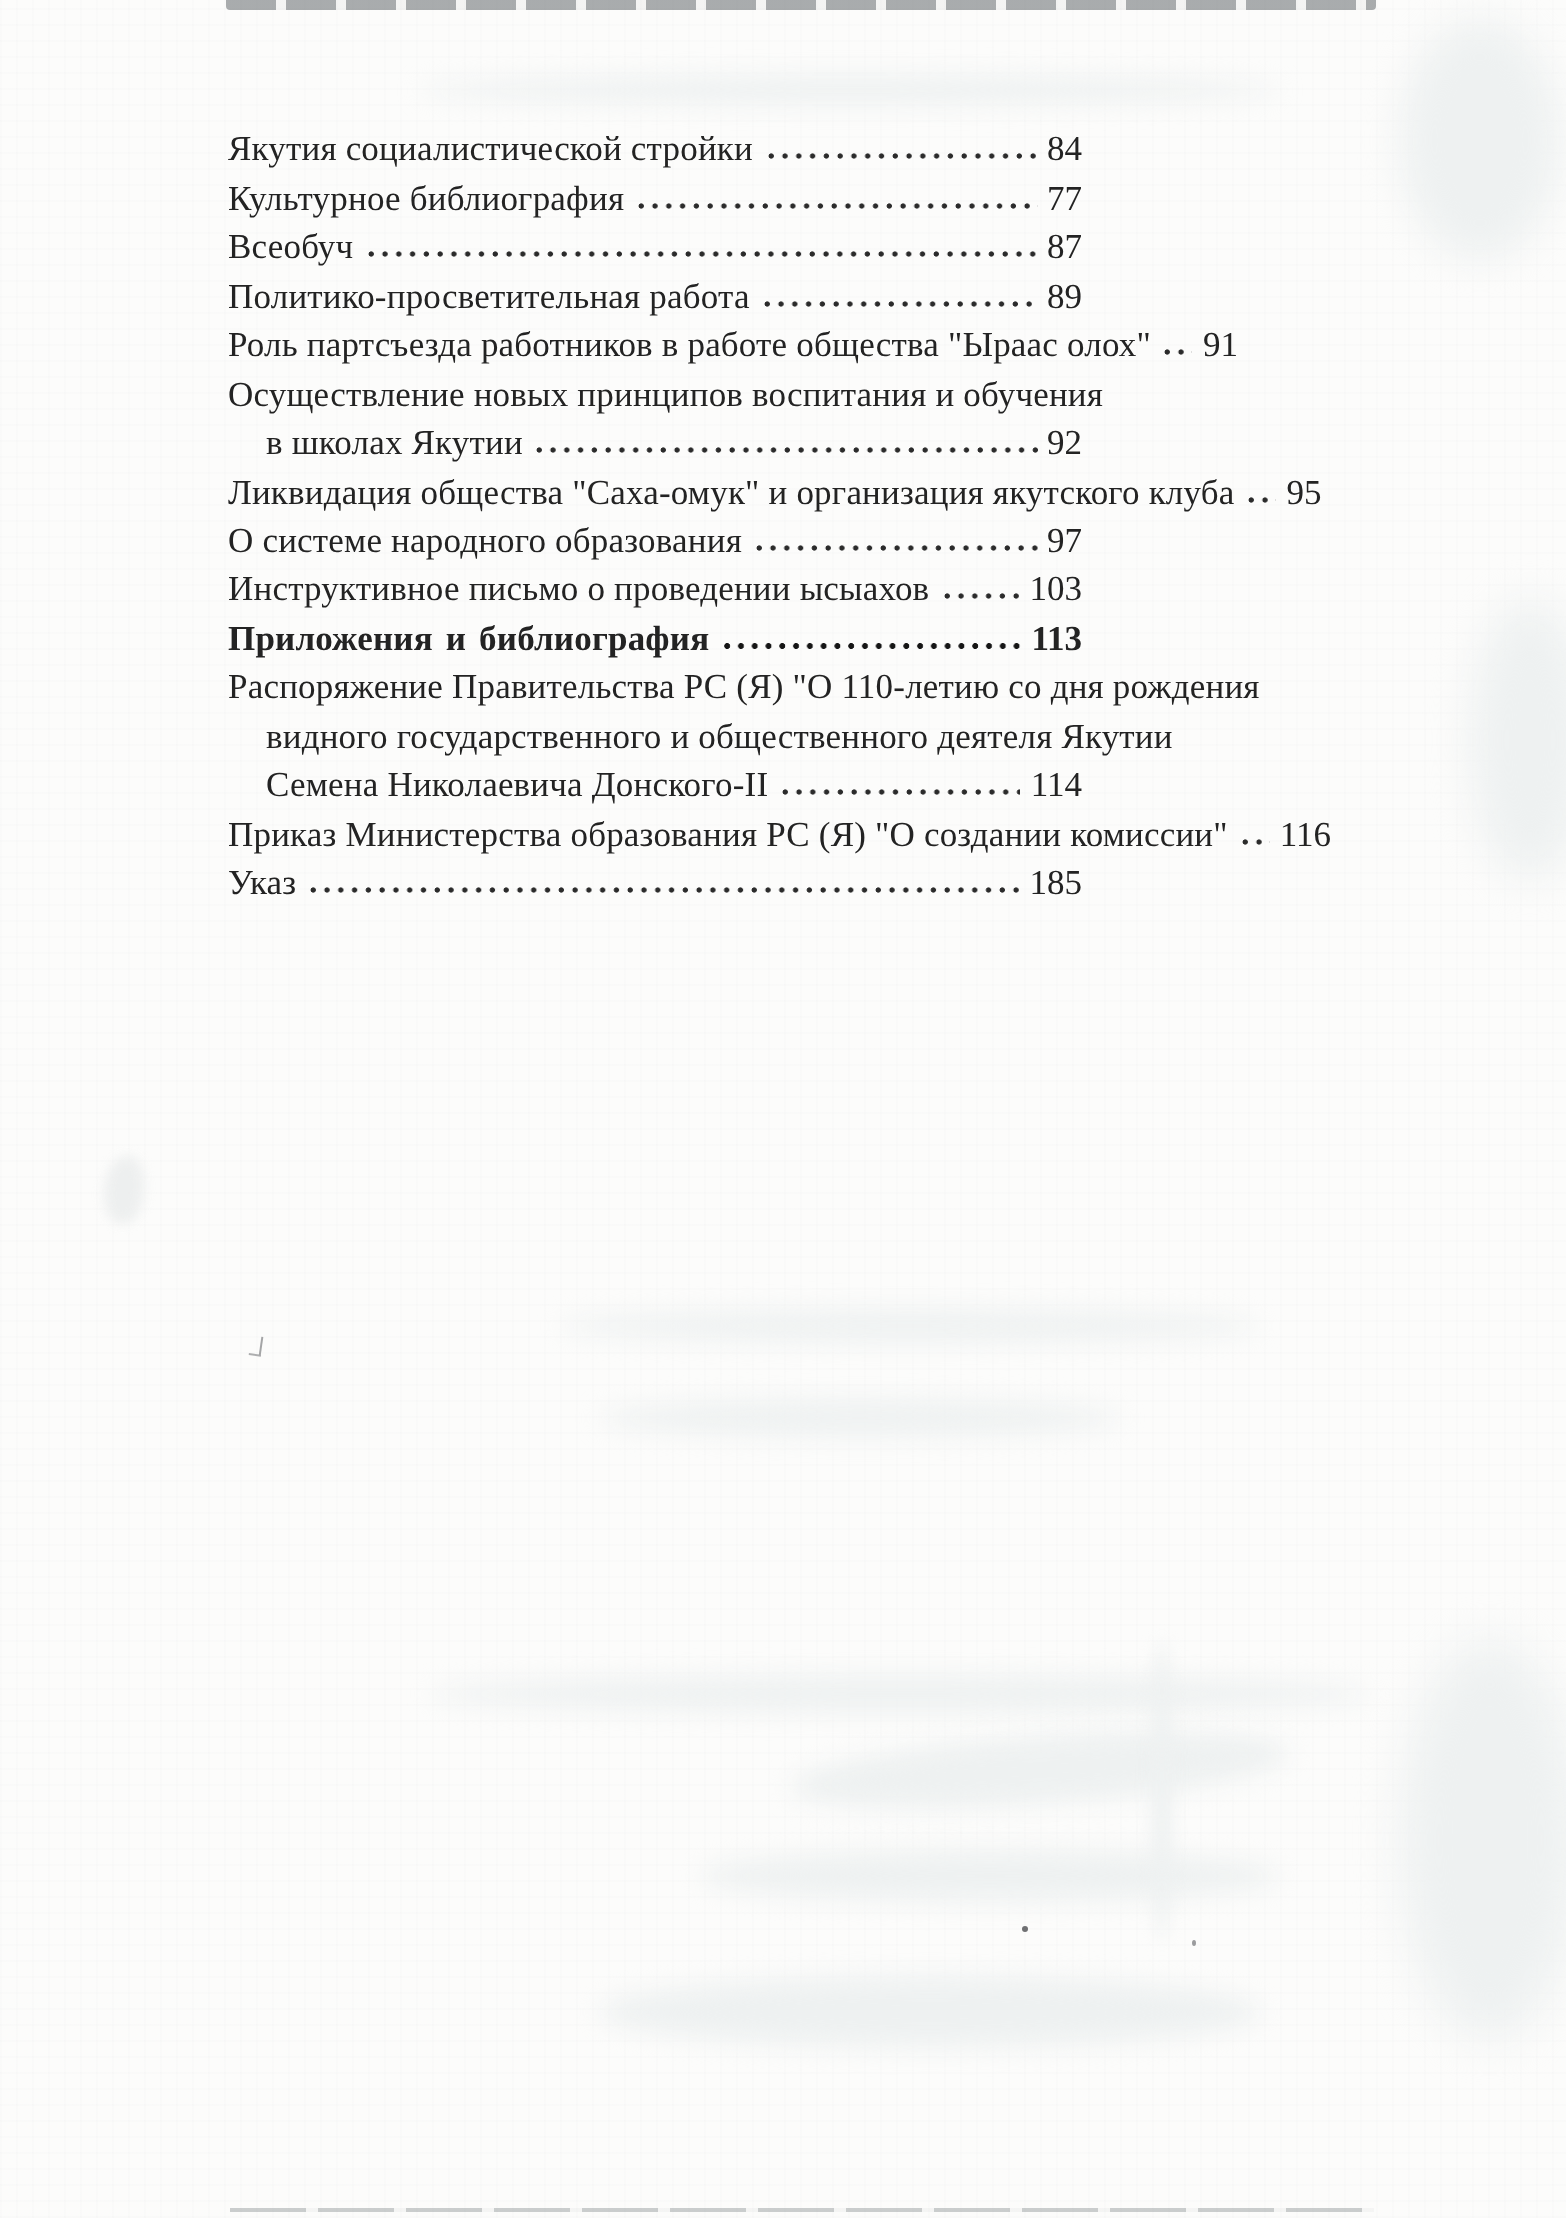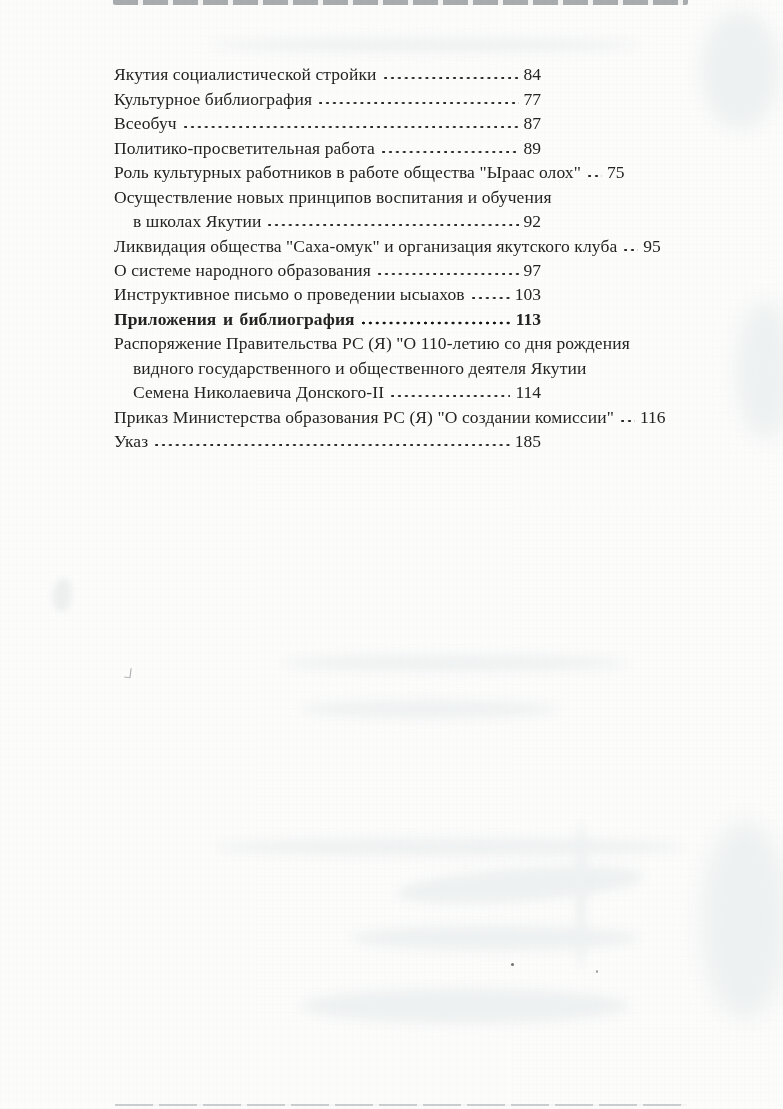--- a/index.html
+++ b/index.html
@@ -104,23 +104,23 @@
       <span class="toc-title">Всеобуч</span>
       <span class="toc-dots"></span>
       <span class="toc-page">87</span>
     </div>
         <div class="toc-row">
       <span class="toc-title">Политико-просветительная работа</span>
       <span class="toc-dots"></span>
       <span class="toc-page">89</span>
     </div>
         <div class="toc-row">
-      <span class="toc-title">Роль культурных работников в работе общества "Ыраас олох"</span>
+      <span class="toc-title">Роль партсъезда работников в работе общества "Ыраас олох"</span>
       <span class="toc-dots"></span>
-      <span class="toc-page">75</span>
+      <span class="toc-page">91</span>
     </div>
         <div class="toc-row">
       <span class="toc-title">Осуществление новых принципов воспитания и обучения</span>
       <span class="toc-fill"></span>
 
     </div>
         <div class="toc-row indent-1">
       <span class="toc-title">в школах Якутии</span>
       <span class="toc-dots"></span>
       <span class="toc-page">92</span>

